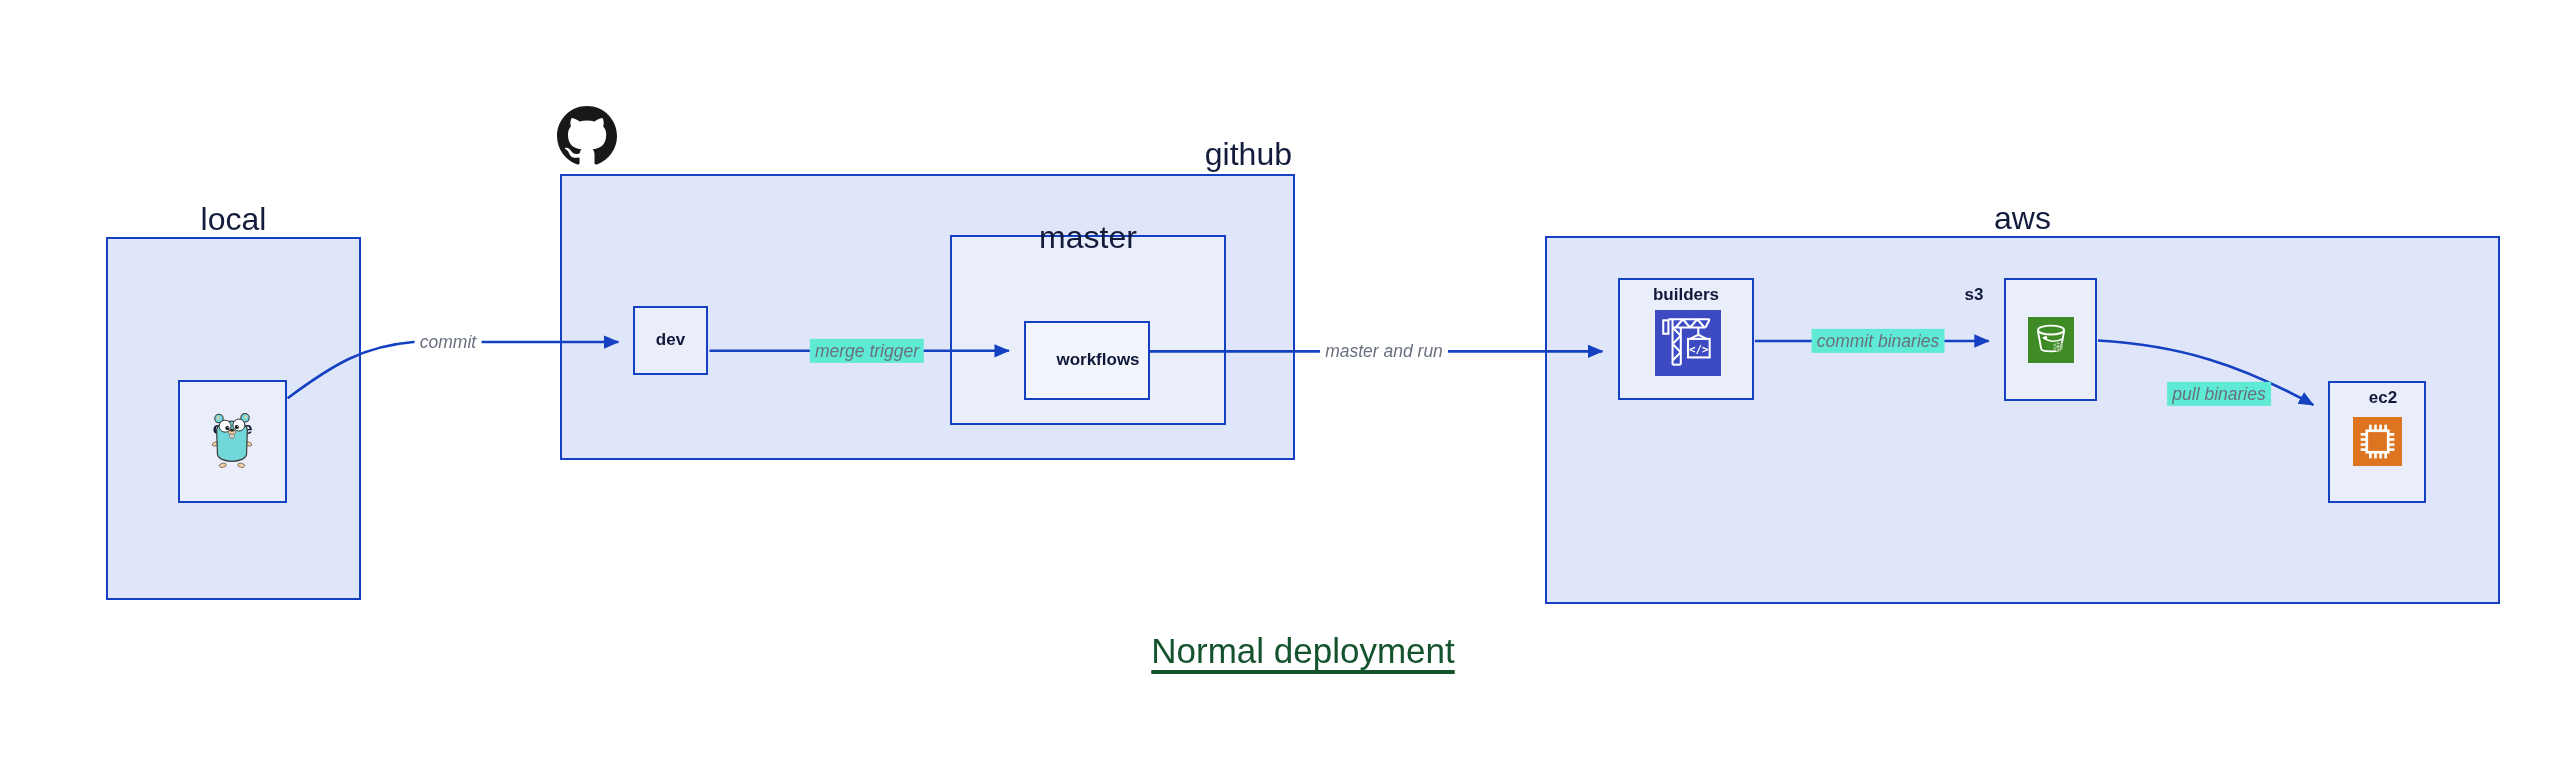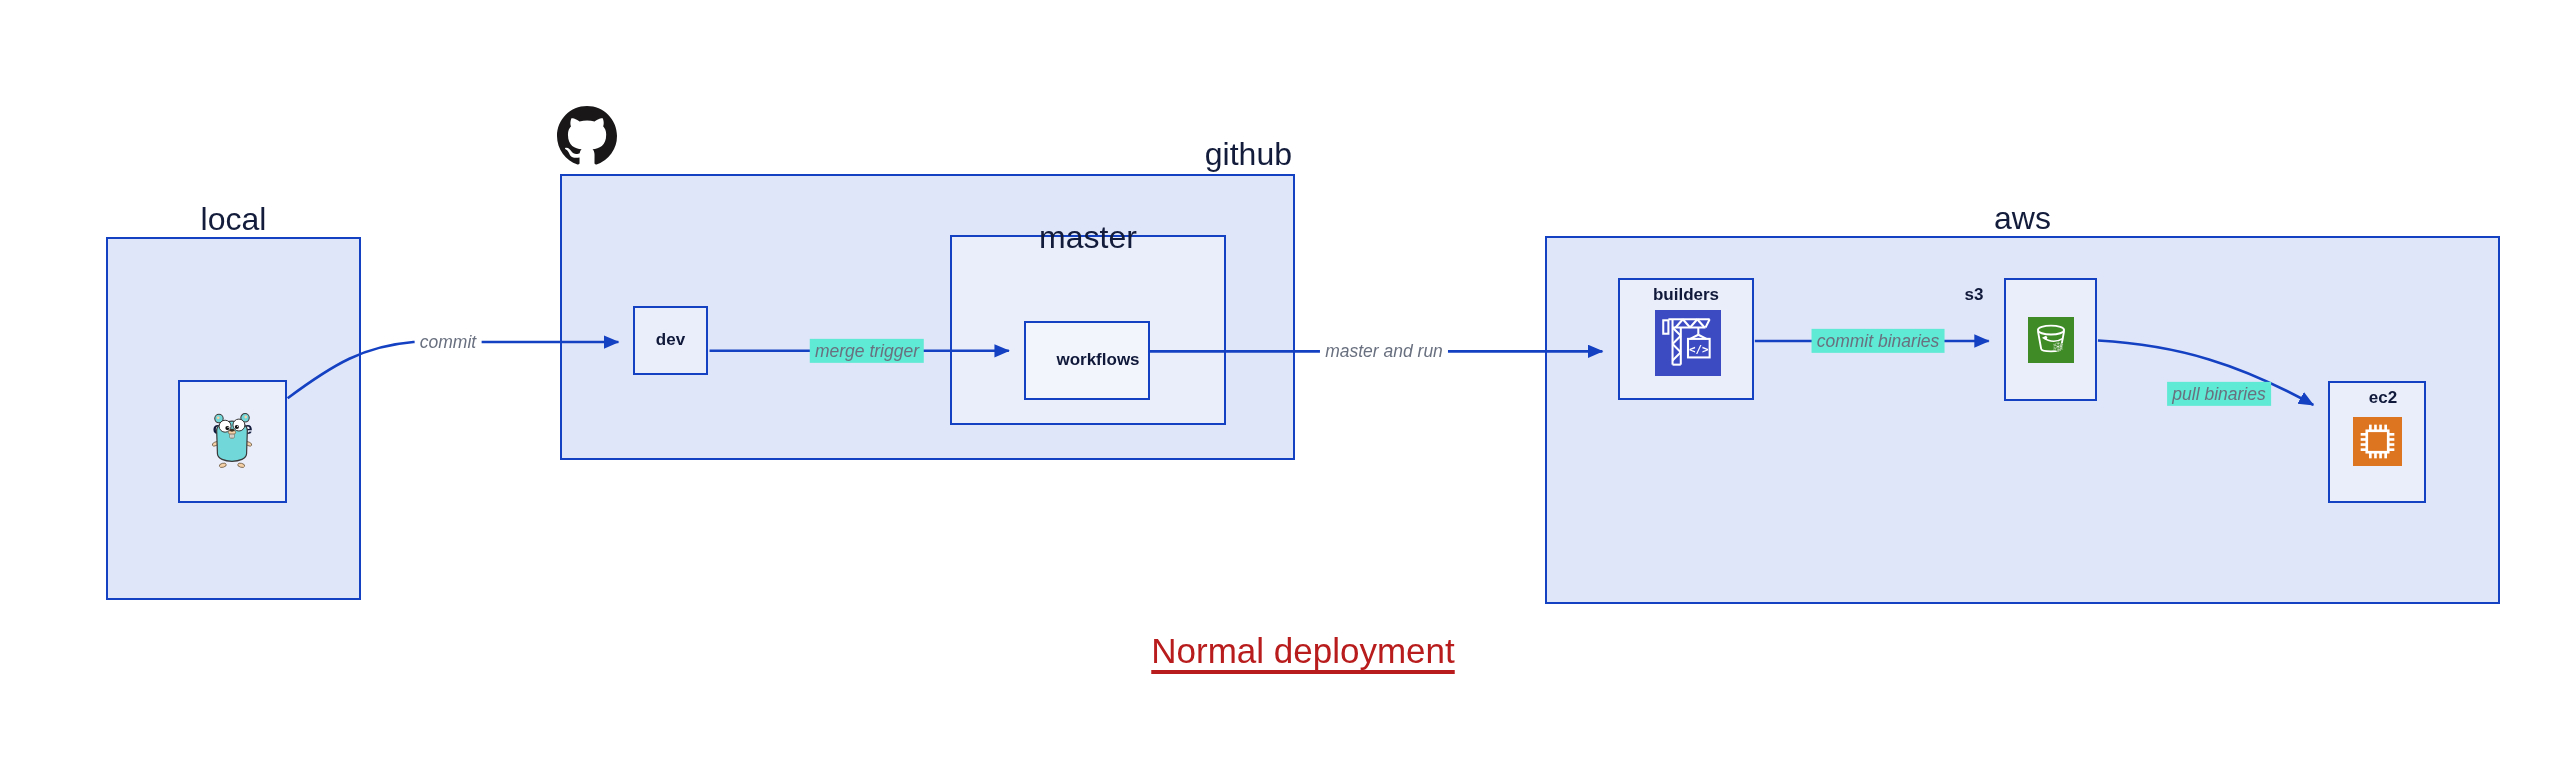--- a/index.html
+++ b/index.html
@@ -21,21 +21,21 @@
   .edge-label{position:absolute;font-style:italic;font-size:17.5px;color:#69707f;
               white-space:nowrap;transform:translate(-50%,-50%);
               padding:2.1px 5.2px;line-height:1.15;z-index:6;}
   .bg-white{background:#ffffff;}
   .bg-lav{background:#5eead4;}
 
   .edges{position:absolute;left:0;top:0;z-index:5;pointer-events:none;}
   .icon{position:absolute;z-index:4;}
 
   .title{position:absolute;left:1303px;top:631px;transform:translateX(-50%);
-         font-size:35px;color:#b91c1c;white-space:nowrap;
+         font-size:35px;color:#14532d;white-space:nowrap;
          text-decoration:underline;text-decoration-thickness:3.6px;
          text-underline-offset:6.7px;z-index:7;}
 </style>
 </head>
 <body>
 
 <div class="stage">
 
   <div class="box fill-outer" style="left:106px;top:237px;width:255px;height:363px;"></div>
   <div class="box fill-outer" style="left:560px;top:174px;width:735px;height:286px;"></div>

